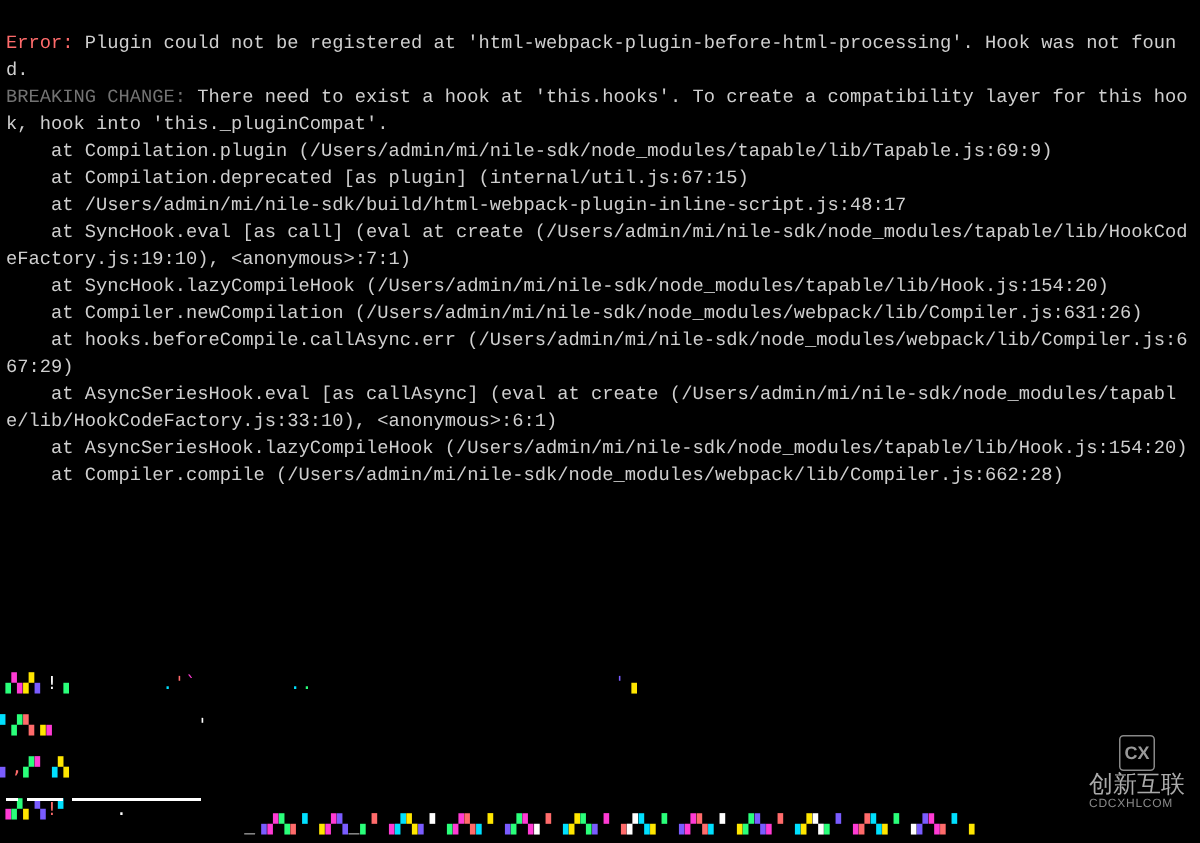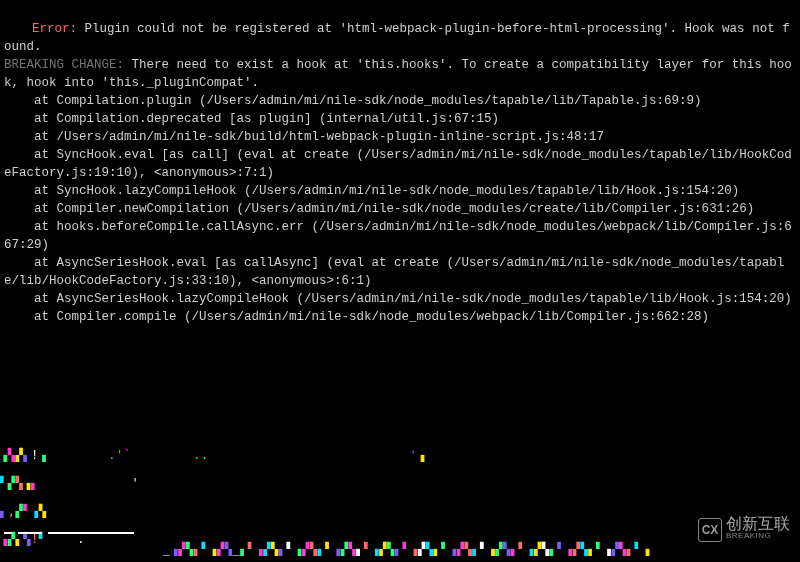--- a/index.html
+++ b/index.html
@@ -12,21 +12,21 @@
     line-height: 18px;
     color: #cccccc;
     overflow: hidden;
     position: relative;
     padding: 2px 4px;
   }
   .terminal {
     white-space: pre-wrap;
     word-break: break-all;
   }
-  .err-label { color: #ff6b6b; margin-left: 28px; }
+  .err-label { color: #ff6b6b; }
   .break-label { color: #737373; }
   .trace { color: #cfcfcf; }
   .noise {
     position: absolute;
     left: 0;
     width: 100%;
     height: 116px;
     bottom: 0;
     overflow: hidden;
   }
@@ -49,20 +49,21 @@
     background: linear-gradient(90deg,#fff 0 8px,transparent 8px 14px,#fff 14px 38px,transparent 38px 44px,#fff 44px 130px);
   }
   .watermark {
     position: absolute;
     right: 6px;
     bottom: 18px;
     display: flex;
     align-items: center;
     gap: 4px;
     padding: 2px 4px;
+    flex-direction: column;
   }
   .wm-logo {
     width: 24px; height: 24px;
     border: 1.5px solid #888;
     border-radius: 3px;
     display: flex; align-items: center; justify-content: center;
     font-size: 12px; font-weight: bold; color: #999;
     font-family: sans-serif;
   }
   .wm-text {
@@ -76,21 +77,21 @@
 <body>
 
 <div class="terminal">
 <span class="err-label">Error:</span><span class="trace"> Plugin could not be registered at 'html-webpack-plugin-before-html-processing'. Hook was not found.</span>
 <span class="break-label">BREAKING CHANGE:</span><span class="trace"> There need to exist a hook at 'this.hooks'. To create a compatibility layer for this hook, hook into 'this._pluginCompat'.</span>
 <span class="trace">    at Compilation.plugin (/Users/admin/mi/nile-sdk/node_modules/tapable/lib/Tapable.js:69:9)</span>
 <span class="trace">    at Compilation.deprecated [as plugin] (internal/util.js:67:15)</span>
 <span class="trace">    at /Users/admin/mi/nile-sdk/build/html-webpack-plugin-inline-script.js:48:17</span>
 <span class="trace">    at SyncHook.eval [as call] (eval at create (/Users/admin/mi/nile-sdk/node_modules/tapable/lib/HookCodeFactory.js:19:10), &lt;anonymous&gt;:7:1)</span>
 <span class="trace">    at SyncHook.lazyCompileHook (/Users/admin/mi/nile-sdk/node_modules/tapable/lib/Hook.js:154:20)</span>
-<span class="trace">    at Compiler.newCompilation (/Users/admin/mi/nile-sdk/node_modules/create/lib/Compiler.js:631:26)</span>
+<span class="trace">    at Compiler.newCompilation (/Users/admin/mi/nile-sdk/node_modules/webpack/lib/Compiler.js:631:26)</span>
 <span class="trace">    at hooks.beforeCompile.callAsync.err (/Users/admin/mi/nile-sdk/node_modules/webpack/lib/Compiler.js:667:29)</span>
 <span class="trace">    at AsyncSeriesHook.eval [as callAsync] (eval at create (/Users/admin/mi/nile-sdk/node_modules/tapable/lib/HookCodeFactory.js:33:10), &lt;anonymous&gt;:6:1)</span>
 <span class="trace">    at AsyncSeriesHook.lazyCompileHook (/Users/admin/mi/nile-sdk/node_modules/tapable/lib/Hook.js:154:20)</span>
 <span class="trace">    at Compiler.compile (/Users/admin/mi/nile-sdk/node_modules/webpack/lib/Compiler.js:662:28)</span>
 </div>
 
 <div class="noise">
   <div class="noise-row"><span class="n1">▗</span><span class="n2">▚</span><span class="n5">▞</span><span class="n3">▖</span><span class="n7">!</span><span class="n1">▗</span><span class="gap">........</span><span class="n4">.</span><span class="n6">'</span><span class="n2">`</span><span class="gap">........</span><span class="n4">.</span><span class="n1">.</span><span class="gap">..........................</span><span class="n3">'</span><span class="n5">▗</span></div>
   <div class="noise-row" style="margin-top:10px"><span class="n4">▘</span><span class="n1">▞</span><span class="n6">▚</span><span class="n5">▗</span><span class="n2">▖</span><span class="gap">............</span><span class="n7">'</span></div>
   <div class="noise-row" style="margin-top:10px"><span class="n3">▖</span><span class="n6">,</span><span class="n1">▞</span><span class="n2">▘</span><span class="n4">▗</span><span class="n5">▚</span></div>
@@ -98,15 +99,15 @@
   <div class="bar"></div>
   <div class="noise-row" style="position:absolute;bottom:4px;left:16px;width:100%;font-style:italic;">
     <span class="gap">...................</span><span class="n7">_</span><span class="n3">▗</span><span class="n2">▞</span><span class="n1">▚</span><span class="n6">▖</span><span class="n4">▘</span><span class="n5">▗</span><span class="n2">▞</span><span class="n3">▚</span><span class="n7">_</span><span class="n1">▖</span><span class="n6">▘</span><span class="n2">▗</span><span class="n4">▞</span><span class="n5">▚</span><span class="n3">▖</span><span class="n7">▘</span><span class="n1">▗</span><span class="n2">▞</span><span class="n6">▚</span><span class="n4">▖</span><span class="n5">▘</span><span class="n3">▗</span><span class="n1">▞</span><span class="n2">▚</span><span class="n7">▖</span><span class="n6">▘</span><span class="n4">▗</span><span class="n5">▞</span><span class="n1">▚</span><span class="n3">▖</span><span class="n2">▘</span><span class="n6">▗</span><span class="n7">▞</span><span class="n4">▚</span><span class="n5">▖</span><span class="n1">▘</span><span class="n3">▗</span><span class="n2">▞</span><span class="n6">▚</span><span class="n4">▖</span><span class="n7">▘</span><span class="n5">▗</span><span class="n1">▞</span><span class="n3">▚</span><span class="n2">▖</span><span class="n6">▘</span><span class="n4">▗</span><span class="n5">▞</span><span class="n7">▚</span><span class="n1">▖</span><span class="n3">▘</span><span class="n2">▗</span><span class="n6">▞</span><span class="n4">▚</span><span class="n5">▖</span><span class="n1">▘</span><span class="n7">▗</span><span class="n3">▞</span><span class="n2">▚</span><span class="n6">▖</span><span class="n4">▘</span><span class="n5">▗</span>
   </div>
 </div>
 
 <div class="watermark">
   <div class="wm-logo">CX</div>
   <div>
     <div class="wm-text">创新互联</div>
-    <div class="wm-text" style="font-size:8px;letter-spacing:0.5px;color:#888">BREAKING</div>
+    <div class="wm-text" style="font-size:8px;letter-spacing:0.5px;color:#888">CDCXHLCOM</div>
   </div>
 </div>
 
 </body></html>

